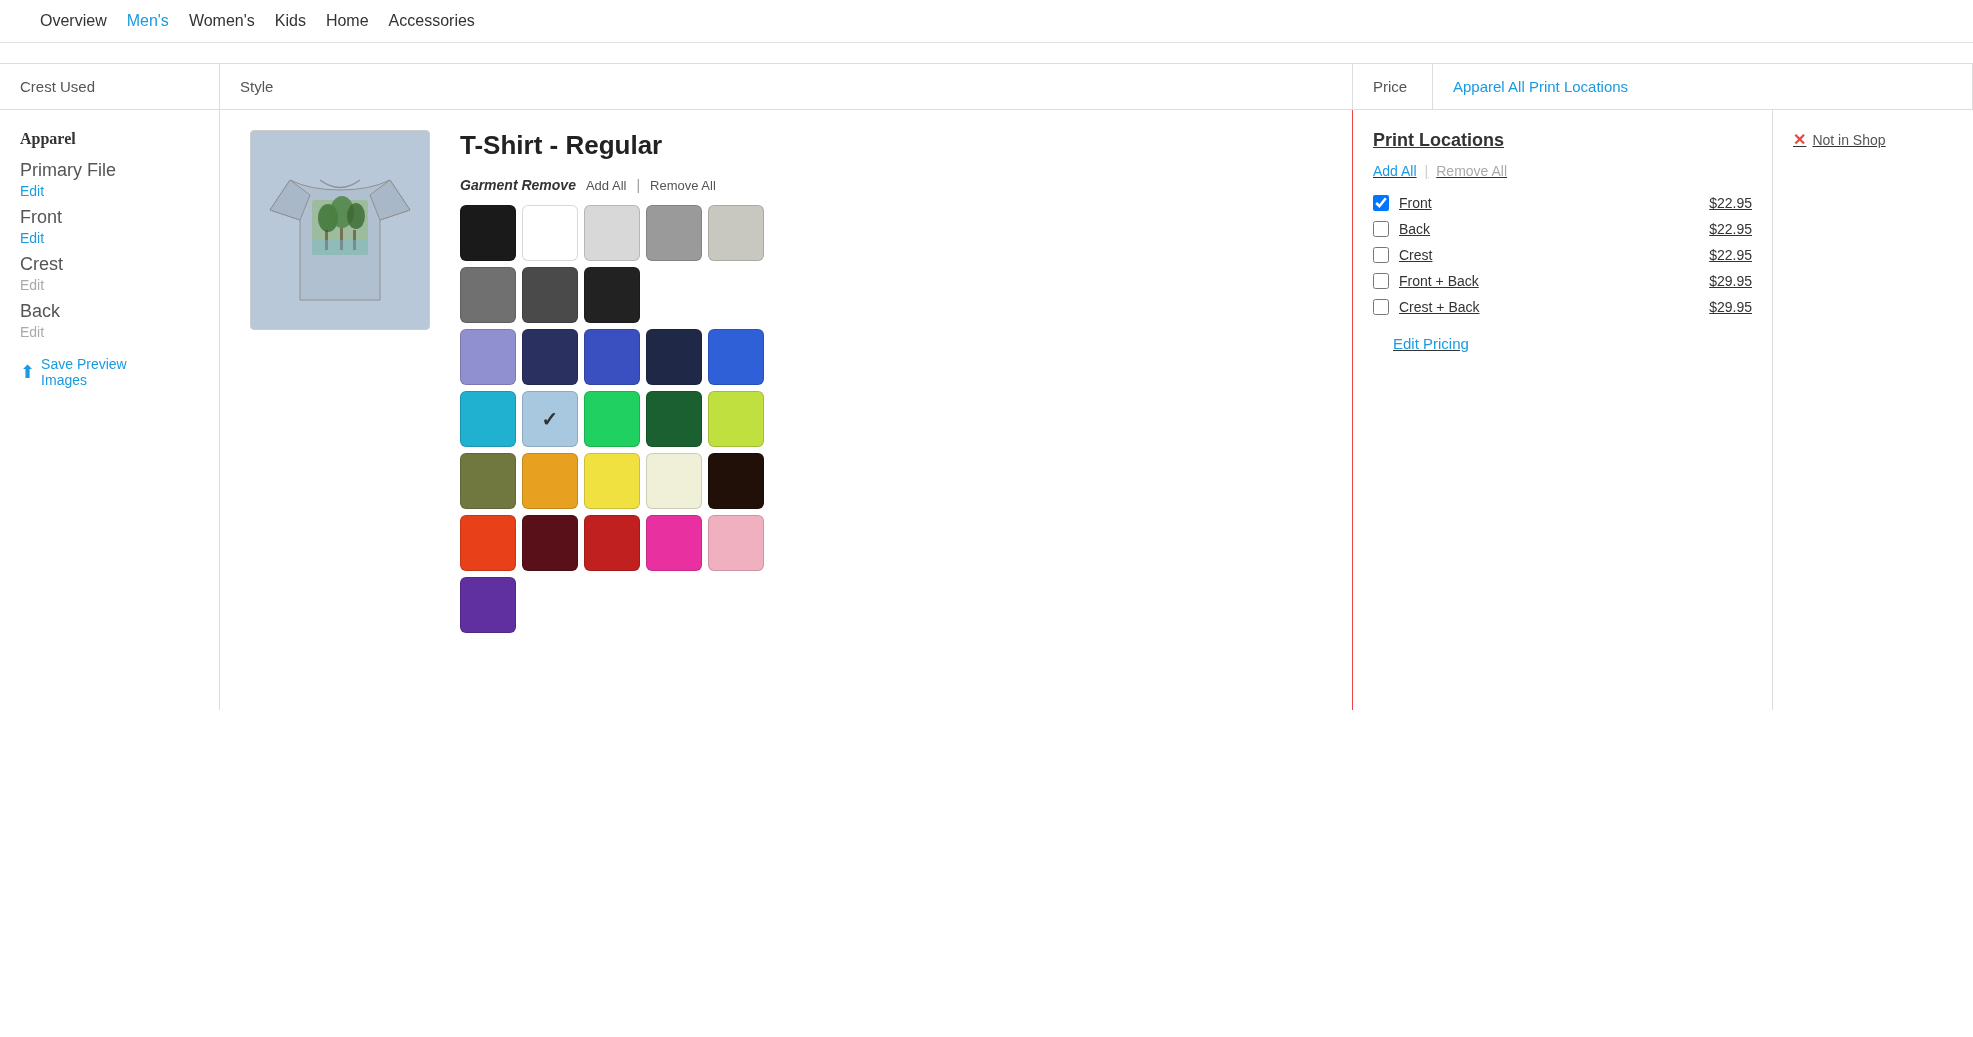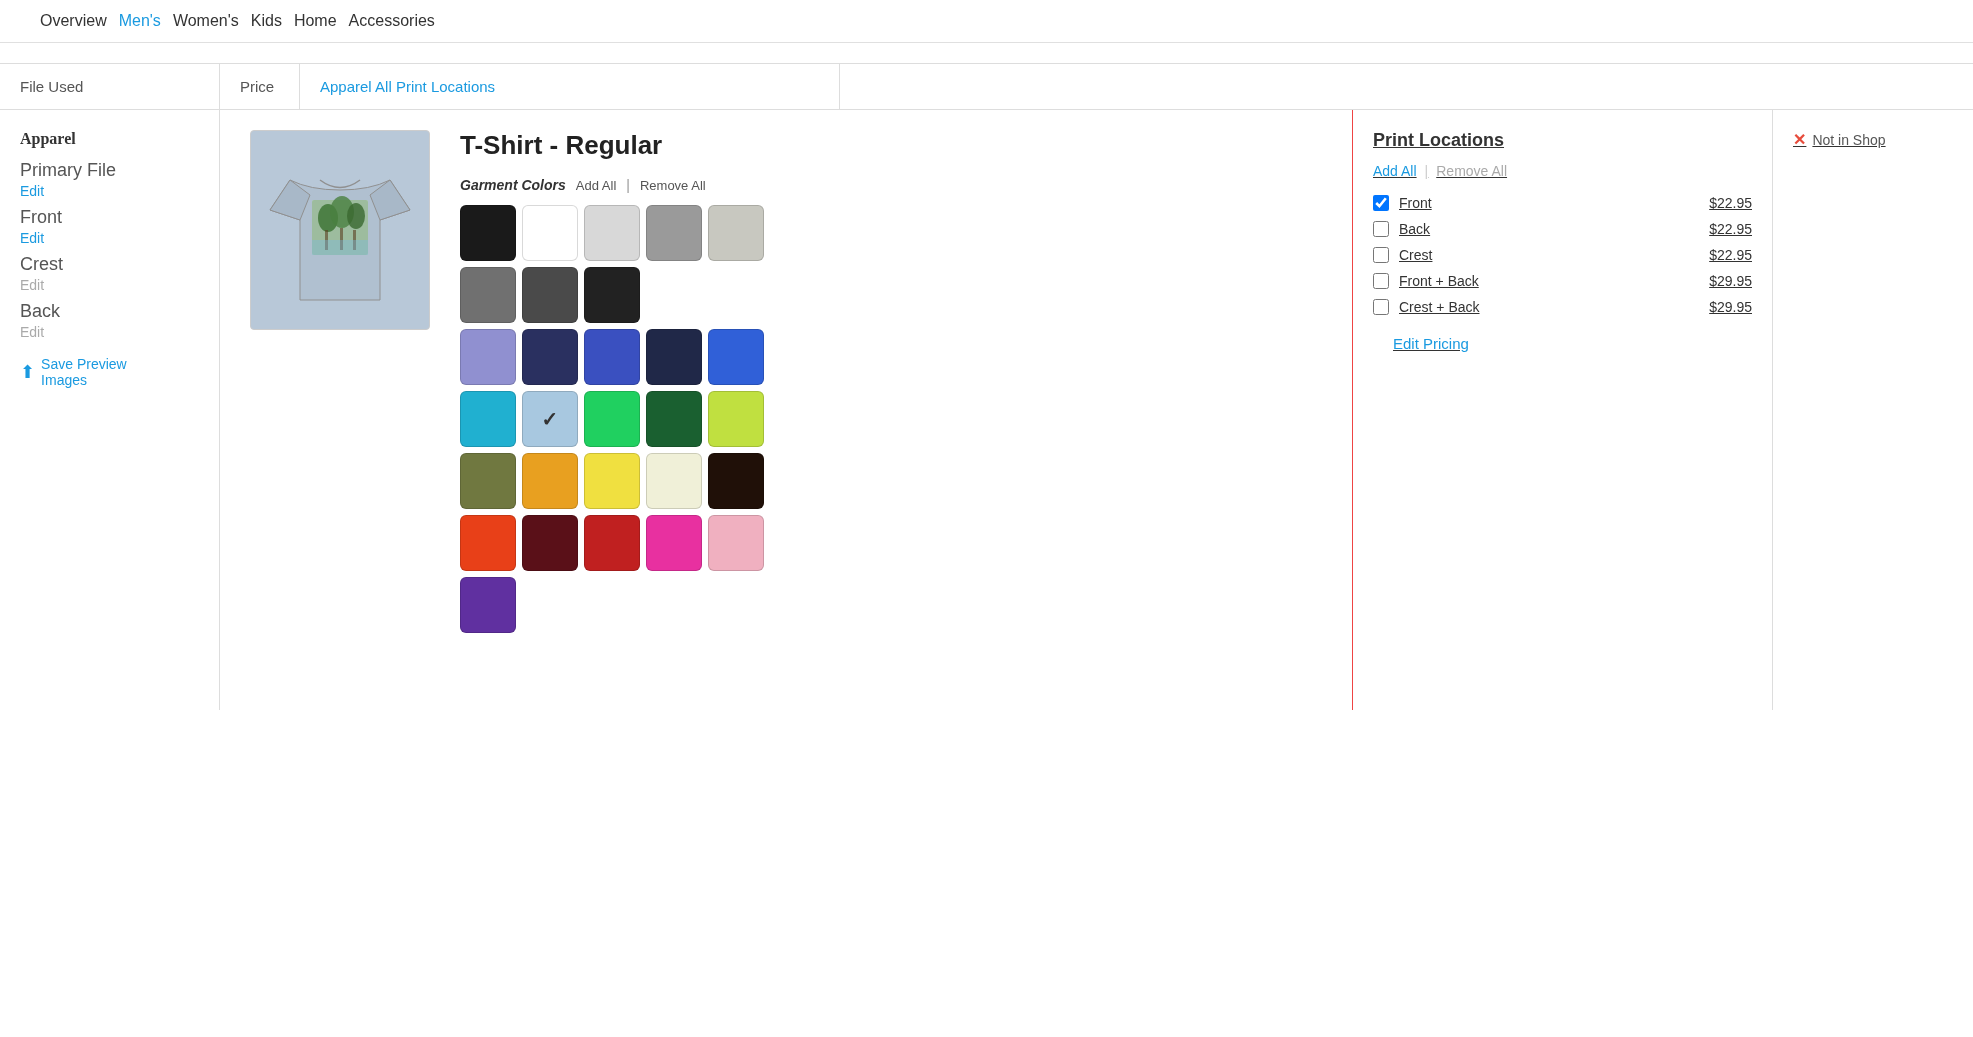--- a/index.html
+++ b/index.html
@@ -4,21 +4,21 @@
   <style>
     * { box-sizing: border-box; margin: 0; padding: 0; }
     body { font-family: Arial, sans-serif; font-size: 14px; color: #333; background: #fff; }
 
     
     .top-nav {
       display: flex;
       align-items: flex-end;
       padding: 12px 40px;
       border-bottom: 1px solid #e0e0e0;
-      gap: 12px;
+      gap: 20px;
     }
     .top-nav a {
       text-decoration: none;
       color: #333;
       font-size: 16px;
     }
     .top-nav a.active {
       color: #1a9ae0;
       font-weight: 400;
     }
@@ -310,21 +310,22 @@
     <a href="#" class="active">Men's</a>
     <a href="#">Women's</a>
     <a href="#">Kids</a>
     <a href="#">Home</a>
     <a href="#">Accessories</a>
   </nav>
 
   <div style="height: 20px;"></div>
 
   <div class="col-headers">
-    <div class="col-file-used">File Used</div>
+    <div class="col-file-used">Crest Used</div>
+    <div class="col-style">Style</div>
     <div class="col-price-published">
       <div class="col-price">Price</div>
       <div class="col-manage">Apparel All Print Locations</div>
     </div>
   </div>
 
   <div class="content-row">
 
     <div class="sidebar">
       <h3>Apparel</h3>
@@ -373,21 +374,21 @@
             <rect x="80" y="88" width="3" height="22" fill="#5a4020" opacity="0.6"></rect>
             <rect x="93" y="90" width="3" height="20" fill="#5a4020" opacity="0.6"></rect>
             <rect x="52" y="100" width="56" height="15" fill="#7ab8e0" opacity="0.4"></rect>
           </svg>
         </div>
 
         <div class="style-info">
           <h2>T-Shirt - Regular</h2>
 
           <div class="garment-colors-header">
-            <span class="garment-colors-label">Garment Colors</span>
+            <span class="garment-colors-label">Garment Remove</span>
             <a href="#" class="add-all-link">Add All</a>
             <span class="separator">|</span>
             <a href="#" class="remove-all-link">Remove All</a>
           </div>
 
           <div class="color-grid">
 
             <div class="color-row">
               <div class="color-swatch" style="background:#1a1a1a;"></div>
               <div class="color-swatch" style="background:#ffffff;"></div>

